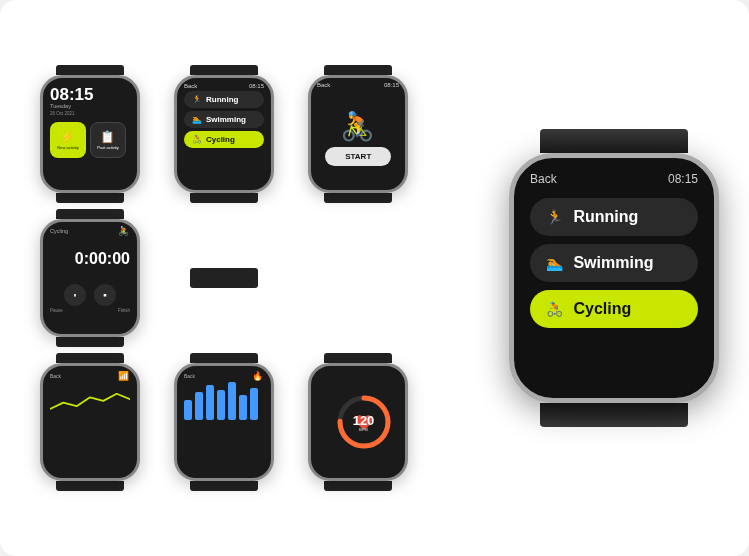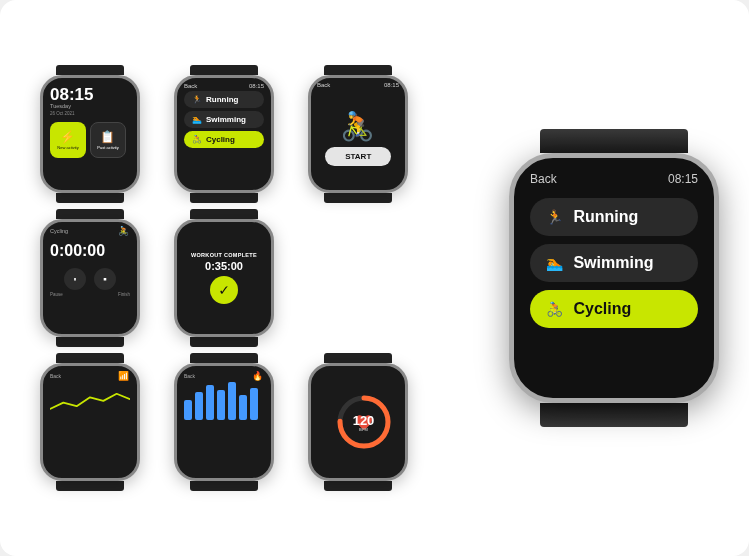--- a/index.html
+++ b/index.html
@@ -396,49 +396,40 @@
     </div>
 
     <div class="watch">
       <div class="band-top" style="width:68px;height:10px;background:#222;border-radius:3px 3px 0 0;"></div>
       <div class="watch-body sm">
         <div class="watch-screen sm" style="padding:4px 7px;">
           <div style="display:flex;justify-content:space-between;align-items:center;margin-bottom:2px;">
             <span style="font-size:5.5px;color:#aaa;">Cycling</span>
             <span style="font-size:9px;">🚴</span>
           </div>
-          <div style="font-size:16px;font-weight:800;color:white;text-align:left;margin:4px 0;">0:00:00</div>
+          <div style="font-size:16px;font-weight:800;color:white;text-align:right;margin:12px 0;">0:00:00</div>
           <div style="display:flex;gap:8px;justify-content:center;margin-top:4px;">
             <div class="timer-btn">
               <span>⏸</span>
             </div>
             <div class="timer-btn">
               <span>⏹</span>
             </div>
           </div>
           <div style="display:flex;justify-content:space-between;font-size:4.5px;color:#888;margin-top:2px;">
             <span>Pause</span>
             <span>Finish</span>
           </div>
         </div>
       </div>
       <div class="band-bottom" style="width:68px;height:10px;background:#222;border-radius:0 0 3px 3px;"></div>
     </div>
 
     <div class="watch">
       <div class="band-top" style="width:68px;height:10px;background:#222;border-radius:3px 3px 0 0;"></div>
-      <div class="watch-body sm">
-        <div class="watch-screen sm" style="display:flex;flex-direction:column;align-items:center;justify-content:center;">
-          <div style="font-size:5.5px;font-weight:800;color:white;text-align:center;letter-spacing:0.3px;margin-bottom:2px;">WORKOUT COMPLETE</div>
-          <div style="font-size:11px;font-weight:800;color:white;margin-bottom:4px;">0:35:00</div>
-          <div class="complete-check">
-            <span>✓</span>
-          </div>
-        </div>
-      </div>
       <div class="band-bottom" style="width:68px;height:10px;background:#222;border-radius:0 0 3px 3px;"></div>
     </div>
 
     <div class="watch" style="visibility:hidden;">
       <div class="watch-body sm"></div>
     </div>
 
     <div class="watch">
       <div class="band-top" style="width:68px;height:10px;background:#222;border-radius:3px 3px 0 0;"></div>
       <div class="watch-body sm">

